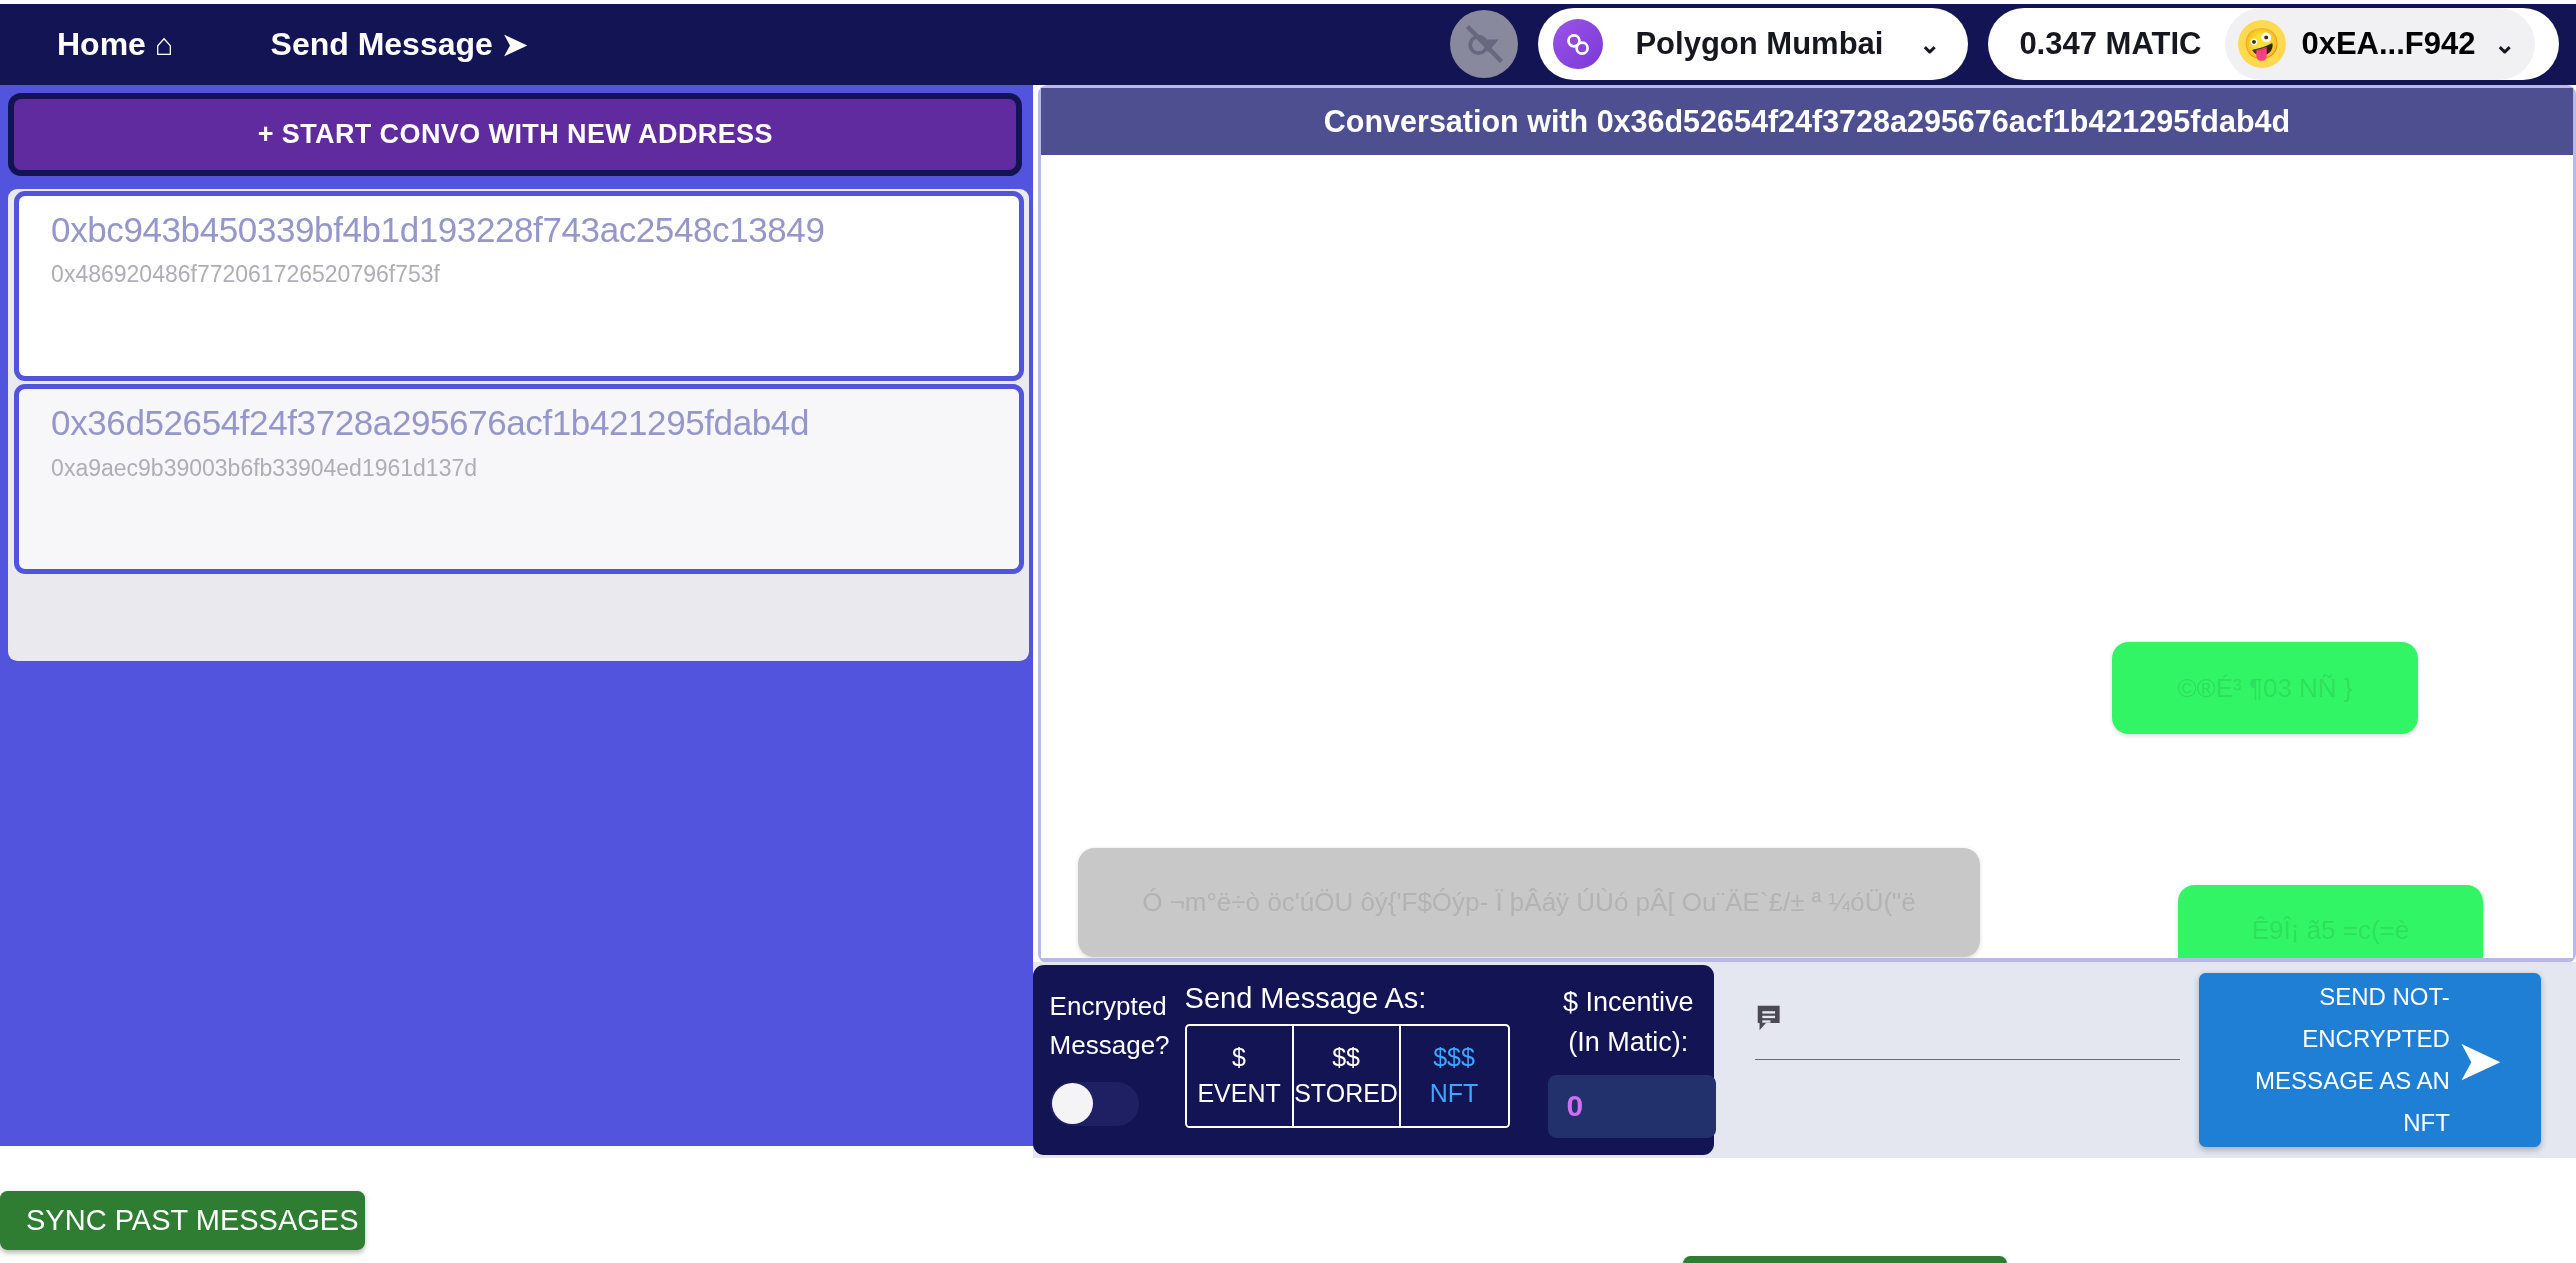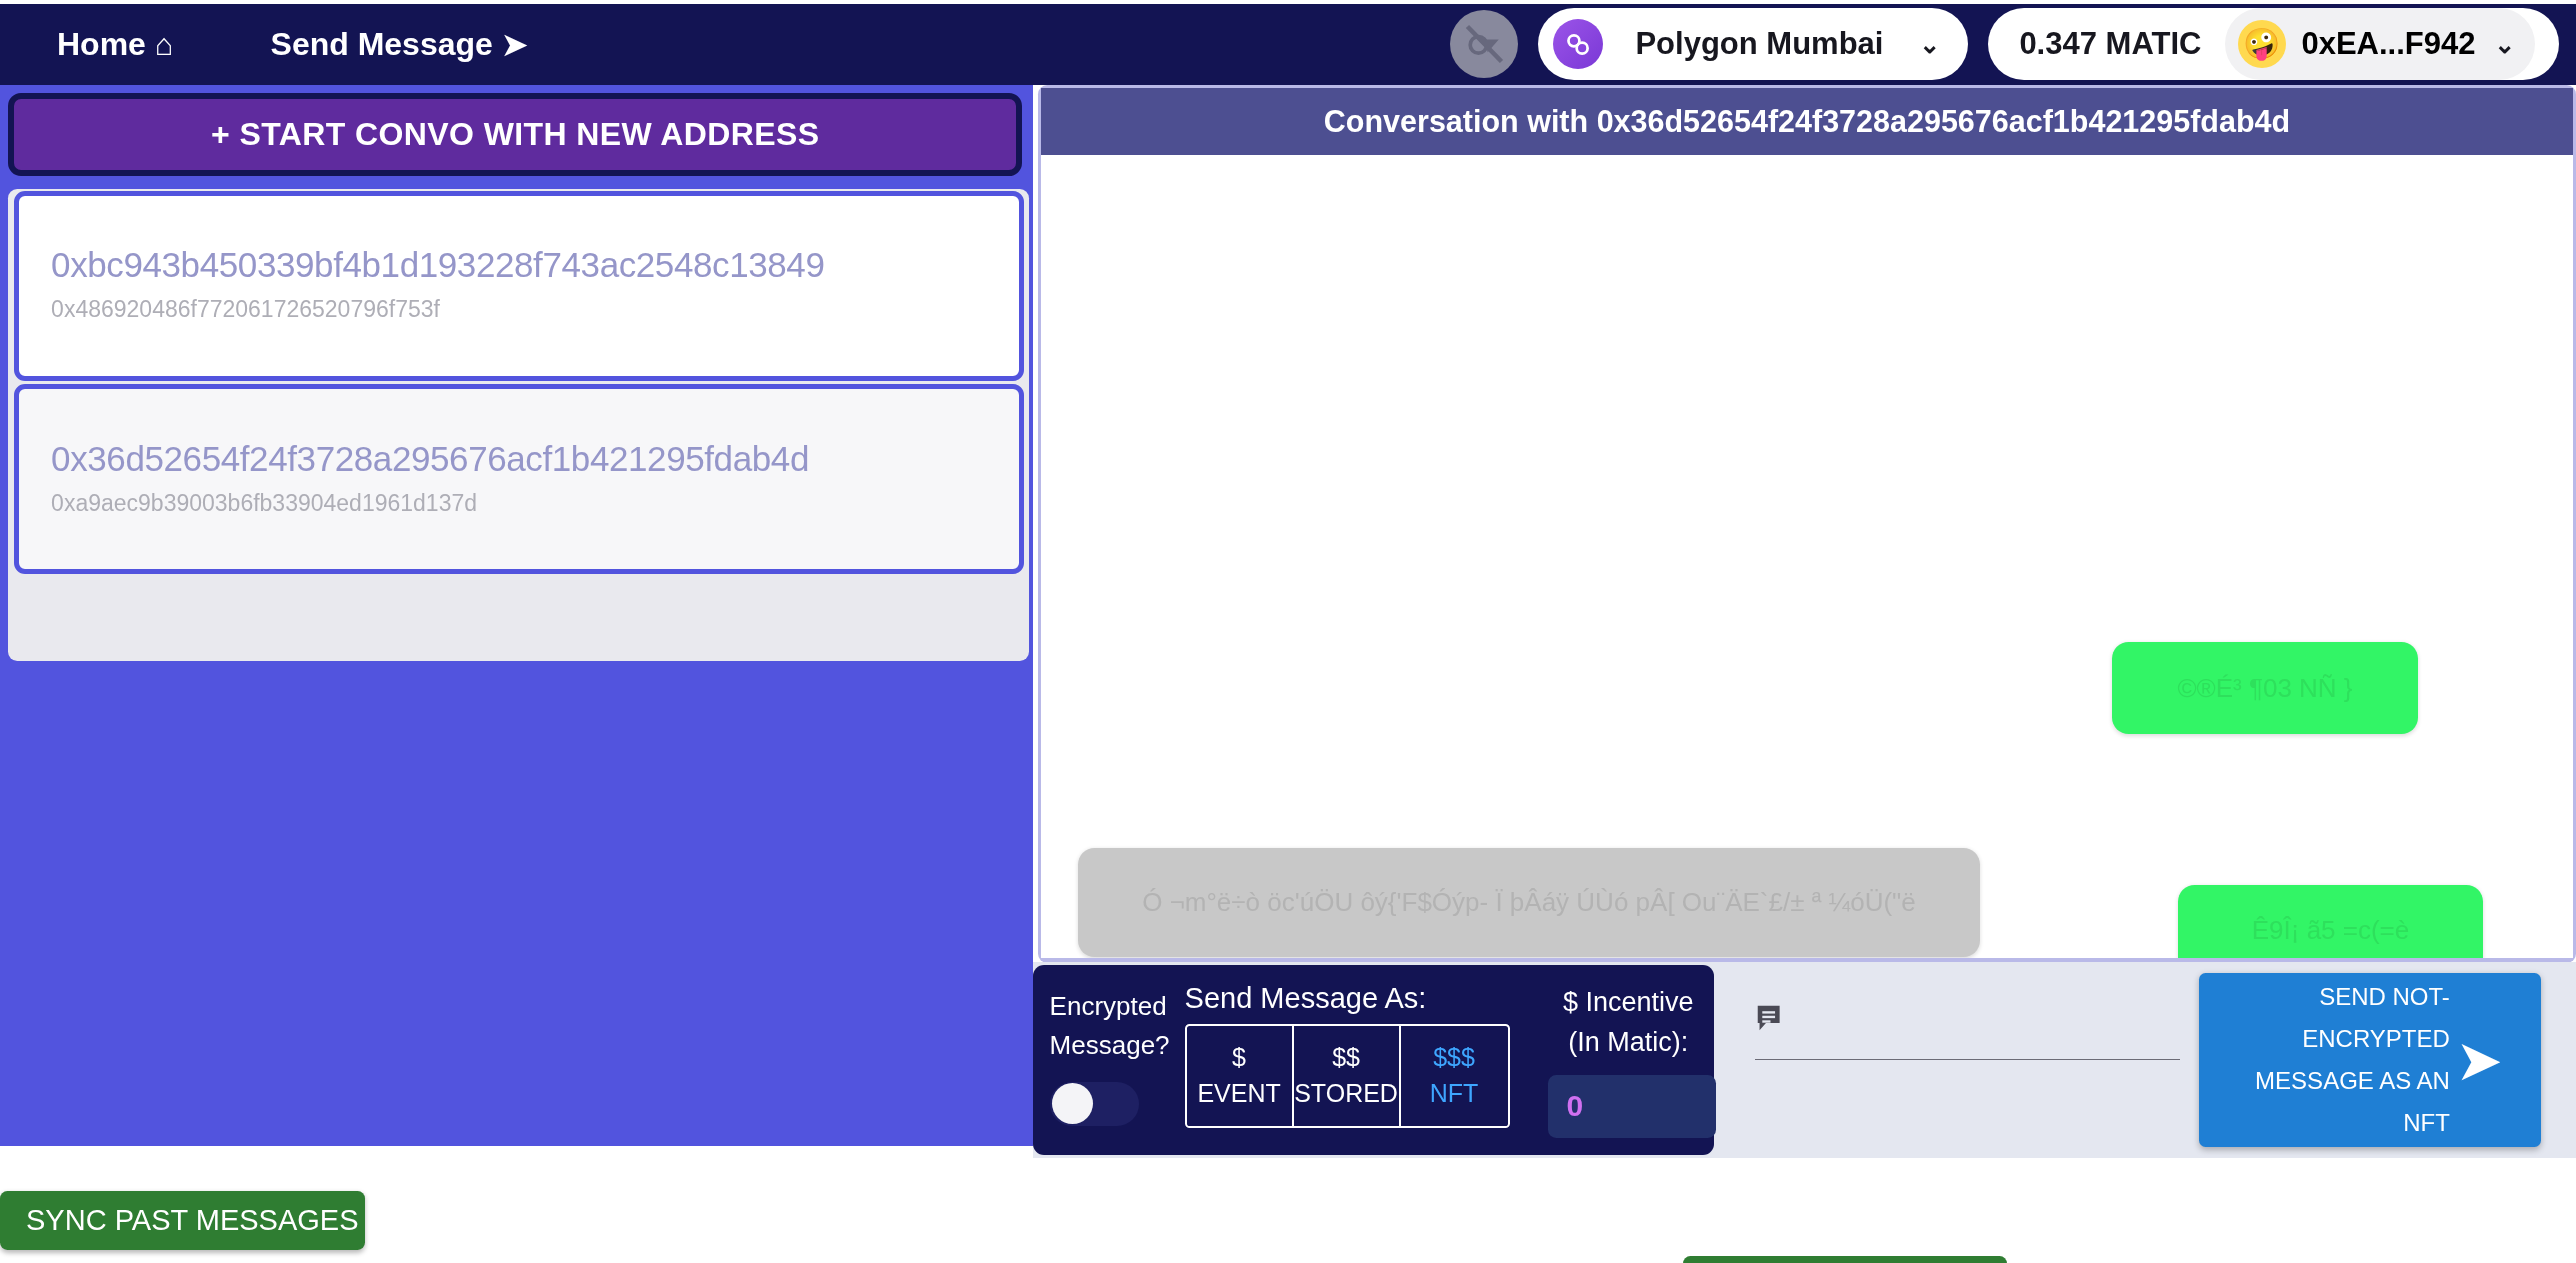--- a/index.html
+++ b/index.html
@@ -74,21 +74,21 @@
     position: absolute; left: 0; top: 85px;
     width: 1033px; height: 1061px;
     background: #5254de;
   }
   #new-convo-btn {
     position: absolute; left: 8.3px; top: 8.3px;
     width: 1014px; height: 83px;
     background: #5f2b9e;
     border: 6.5px solid #131453;
     border-radius: 13px;
-    color: #ffffff; font-size: 32px; font-weight: bold;
+    color: #ffffff; font-size: 27px; font-weight: bold;
     letter-spacing: 0.4px;
     display: flex; align-items: center; justify-content: center;
     cursor: pointer;
   }
   #convo-list {
     position: absolute; left: 8.3px; top: 104px;
     width: 1021px; height: 472px;
     background: #e9e9ee;
     border-radius: 9.2px;
     overflow: hidden;
@@ -99,21 +99,21 @@
     border-radius: 11px;
     background: #ffffff;
     padding: 13px 20.3px 16.6px 20.3px;
     height: 190px;
     display: flex; flex-direction: column; justify-content: center;
     cursor: pointer;
   }
   .convo-item.selected { background: #f7f7f9; }
   .convo-inner {
     background: #ffffff; border-radius: 7.4px;
-    height: 100%; display:flex; flex-direction:column; justify-content:center;
+    height: 100%; display:flex; flex-direction:column; 
     padding-left: 12px;
   }
   .convo-item.selected .convo-inner { background: #f7f7f9; }
   .convo-addr {
     font-size: 35px; color: #9596c9; letter-spacing: -0.4px;
     white-space: nowrap; line-height: 1.2;
   }
   .convo-sub {
     font-size: 23px; color: #aeaeb6; margin-top: 10.2px;
     white-space: nowrap; line-height: 1.2;

